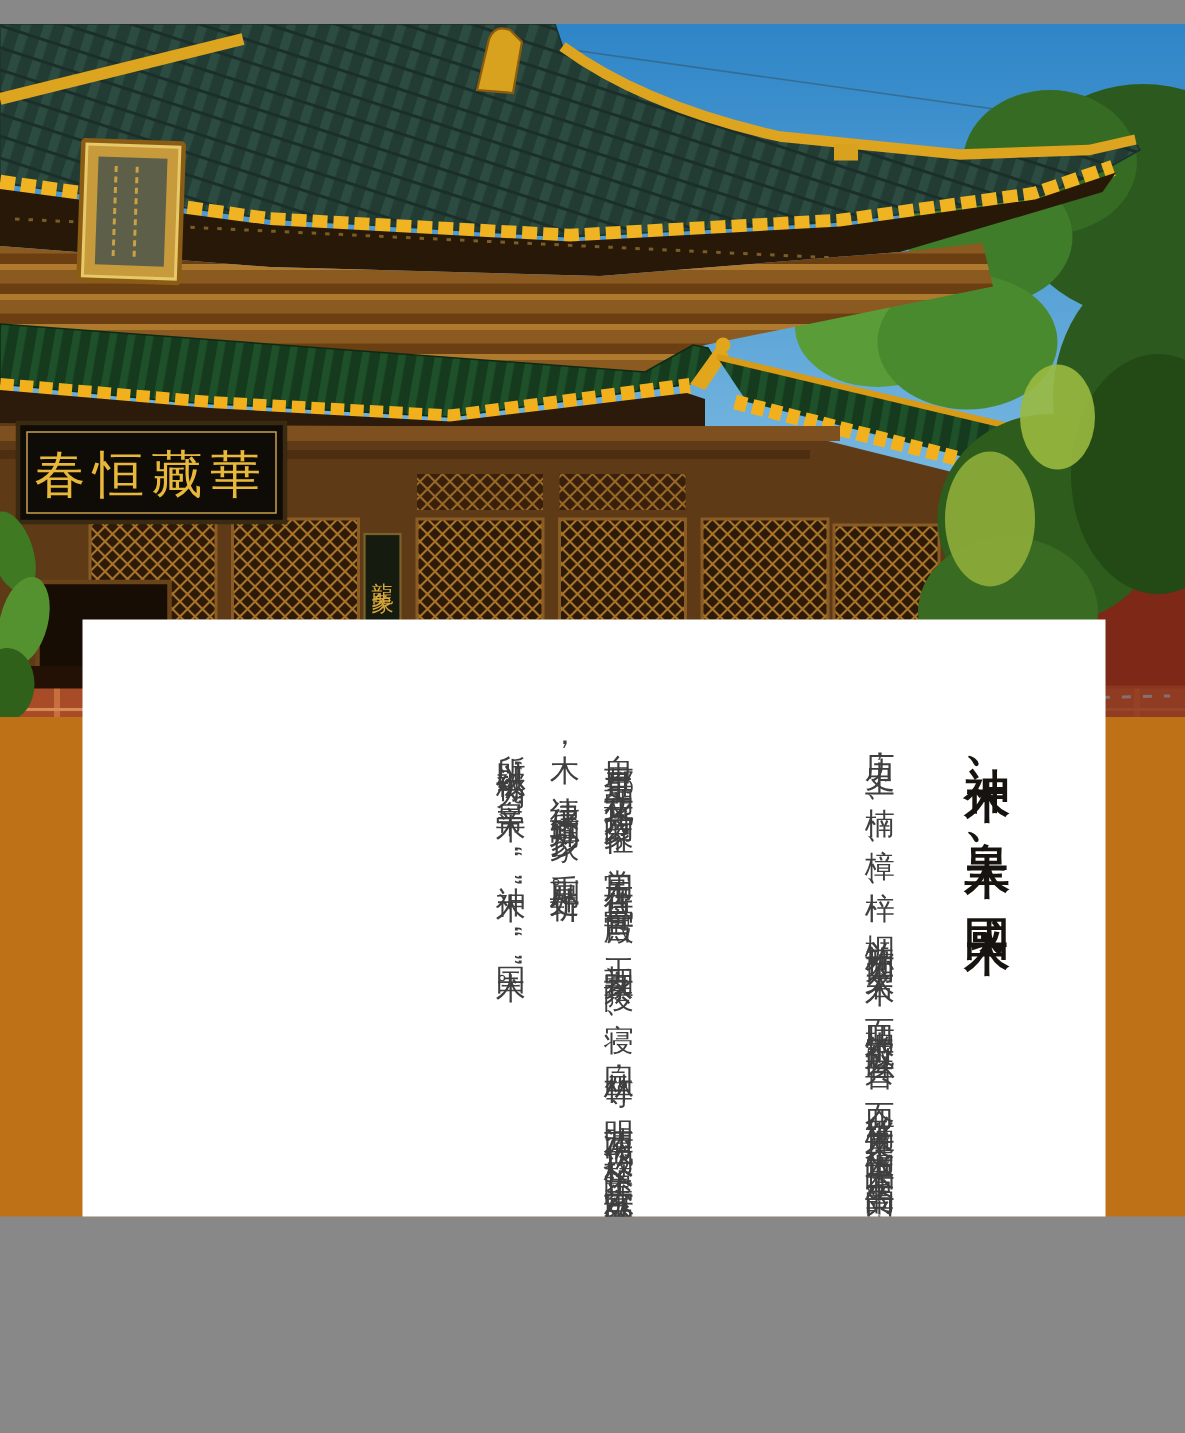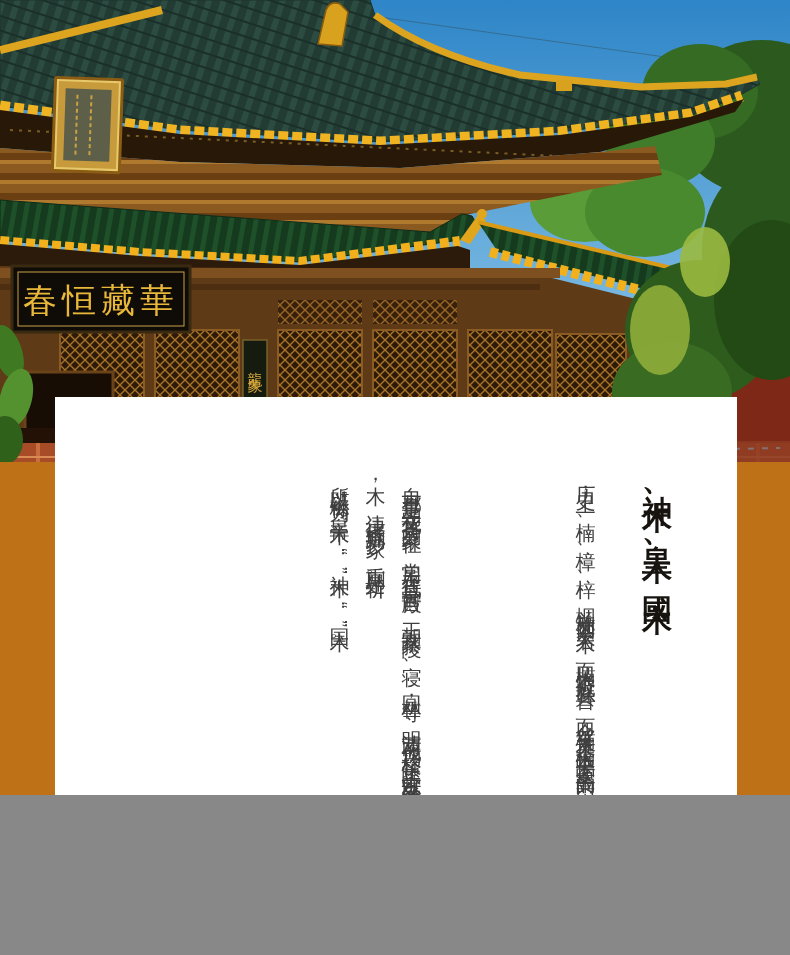--- a/index.html
+++ b/index.html
@@ -1,21 +1,21 @@
 <!DOCTYPE html>
 <html style="--frame: #bf7118; --card: #ffffff; --title_text: #17130f; --body_text: #3f3f3f; --header_brown: #8a5426; --latin_tan: #b3a083; --watermark_gray: #edebe4; --plaque_gold: #e8b83a;"><head>
 <meta charset="utf-8">
 <style>
   :root{
     --frame:#bf7118; --card:#ffffff; --title_text:#17130f; --body_text:#3f3f3f;
     --header_brown:#8a5426; --latin_tan:#b3a083; --watermark_gray:#edebe4;
     --plaque_gold:#e8b83a;
   }
   html,body{margin:0;padding:0;background:#888;}
-  .page{position:relative;width:790px;height:795px;margin:0 auto;overflow:hidden;
+  .page{position:relative;width:790px;height:795px;margin:16px auto;overflow:hidden;
         background:var(--frame);font-family:"Liberation Sans",sans-serif;}
   .photo{position:absolute;left:0;top:0;width:790px;height:462px;}
   .card{position:absolute;left:55px;top:397px;width:682px;height:558px;background:var(--card);}
   
   .v-title{position:absolute;left:578px;top:74px;height:302px;margin:0;
      writing-mode:vertical-rl;font-family:"DejaVu Serif",serif;font-weight:600;
      font-size:30px;line-height:48px;letter-spacing:7px;color:var(--title_text);}
   .v-para{position:absolute;top:74px;height:342px;writing-mode:vertical-rl;
      color:var(--body_text);font-size:20px;letter-spacing:4px;font-weight:300;}
   .v-para p{margin:0;padding:0;}

